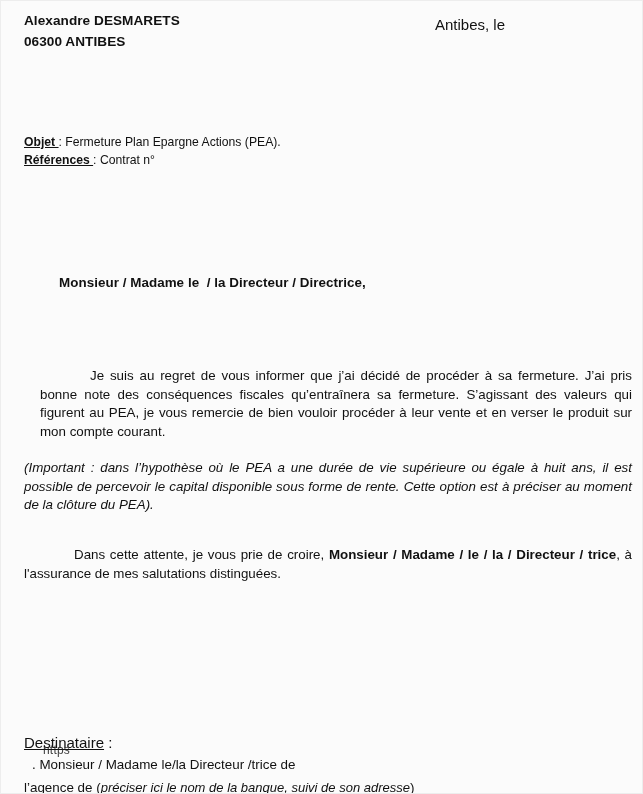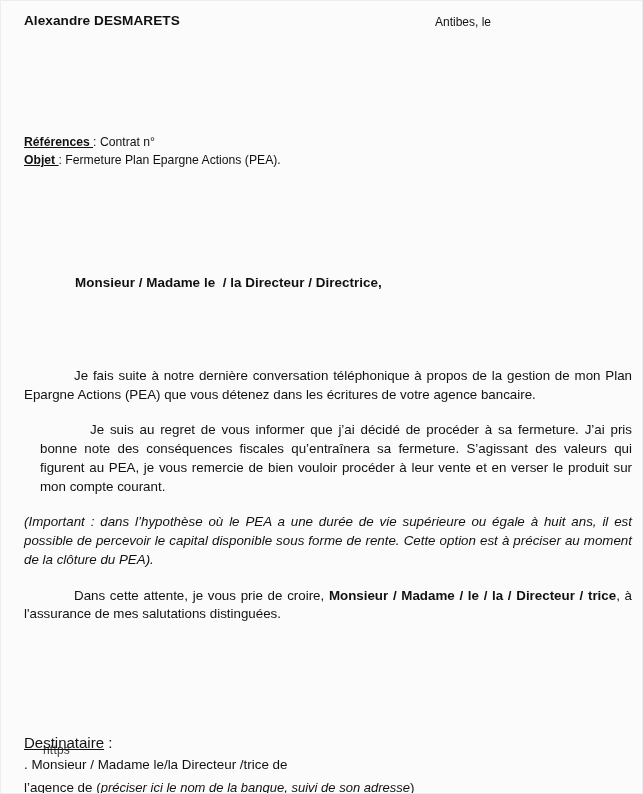--- a/index.html
+++ b/index.html
@@ -41,21 +41,21 @@
     font-size: 13.6px;
     line-height: 1.52;
     letter-spacing: 0.05px;
   }
   .sender div { white-space: pre; }
 
   .place-date {
     position: absolute;
     left: 434px;
     top: 4px;
-    font-size: 12px;
+    font-size: 15px;
     font-weight: normal;
     white-space: pre;
   }
 
   
   .subject-block {
     position: absolute;
     left: 23px;
     top: 132px;
     font-size: 12.2px;
@@ -64,21 +64,21 @@
   .subject-block .line { white-space: pre; }
   .lbl-underline {
     font-weight: bold;
     text-decoration: underline;
     text-underline-offset: 1px;
   }
 
   
   .salutation {
     position: absolute;
-    left: 74px;
+    left: 58px;
     top: 273px;
     font-weight: bold;
     font-size: 13.4px;
     white-space: pre;
     letter-spacing: 0.05px;
   }
 
   
   .body {
     position: absolute;
@@ -96,21 +96,21 @@
     text-indent: 50px;
   }
   .body p.italic {
     font-style: italic;
   }
   .body .b { font-weight: bold; }
 
   
   .body p.para1 { margin-bottom: 17px; }
   .body p.para2 { margin-bottom: 17px; margin-left: 16px; }
-  .body p.para3 { margin-bottom: 17px; }
+  .body p.para3 { margin-bottom: 31px; }
   .body p.para4 { margin-bottom: 0; }
 
   
   .footer {
     position: absolute;
     left: 23px;
     top: 731px;
     width: 600px;
     font-size: 13.4px;
     line-height: 1.42;
@@ -120,20 +120,21 @@
     font-size: 15px;
     white-space: pre;
   }
   .footer .dest-label .u {
     text-decoration: underline;
     text-underline-offset: 1px;
   }
   .footer .dest-line {
     white-space: pre;
     margin-top: 2px;
+    margin-left: 8px;
   }
   .footer .dest-line2 {
     white-space: pre;
     margin-top: 4px;
   }
   .footer .hint {
     font-style: italic;
     font-size: 13px;
   }
 
@@ -151,33 +152,33 @@
   }
 </style>
 </head>
 <body>
 
 <div class="page">
 
   <div class="header">
     <div class="sender">
       <div>Alexandre DESMARETS</div>
+      <div>06300 ANTIBES</div>
     </div>
     <div class="place-date">Antibes, le</div>
   </div>
 
   <div class="subject-block">
+    <div class="line"><span class="lbl-underline">Objet </span><span>: </span><span>Fermeture Plan Epargne Actions (PEA).</span></div>
     <div class="line"><span class="lbl-underline">Références </span><span>: </span><span>Contrat n°</span></div>
-    <div class="line"><span class="lbl-underline">Objet </span><span>: </span><span>Fermeture Plan Epargne Actions (PEA).</span></div>
   </div>
 
   <div class="salutation">Monsieur / Madame le  / la Directeur / Directrice,</div>
 
   <div class="body">
-    <p class="indented para1">Je fais suite à notre dernière conversation téléphonique à propos de la gestion de mon Plan Epargne Actions (PEA) que vous détenez dans les écritures de votre agence bancaire.</p>
     <p class="indented para2">Je suis au regret de vous informer que j’ai décidé de procéder à sa fermeture. J’ai pris bonne note des conséquences fiscales qu’entraînera sa fermeture. S’agissant des valeurs qui figurent au PEA, je vous remercie de bien vouloir procéder à leur vente et en verser le produit sur mon compte courant.</p>
     <p class="italic para3">(Important : dans l’hypothèse où le PEA a une durée de vie supérieure ou égale à huit ans, il est possible de percevoir le capital disponible sous forme de rente. Cette option est à préciser au moment de la clôture du PEA).</p>
     <p class="indented para4"><span>Dans cette attente, je vous prie de croire, </span><span class="b">Monsieur / Madame / le / la / Directeur / trice</span><span>, à l'assurance de mes salutations distinguées.</span></p>
   </div>
 
   <div class="watermark">https</div>
 
   <div class="footer">
     <div class="dest-label"><span class="u">Destinataire</span><span> :</span></div>
     <div class="dest-line">. Monsieur / Madame le/la Directeur /trice de</div>

